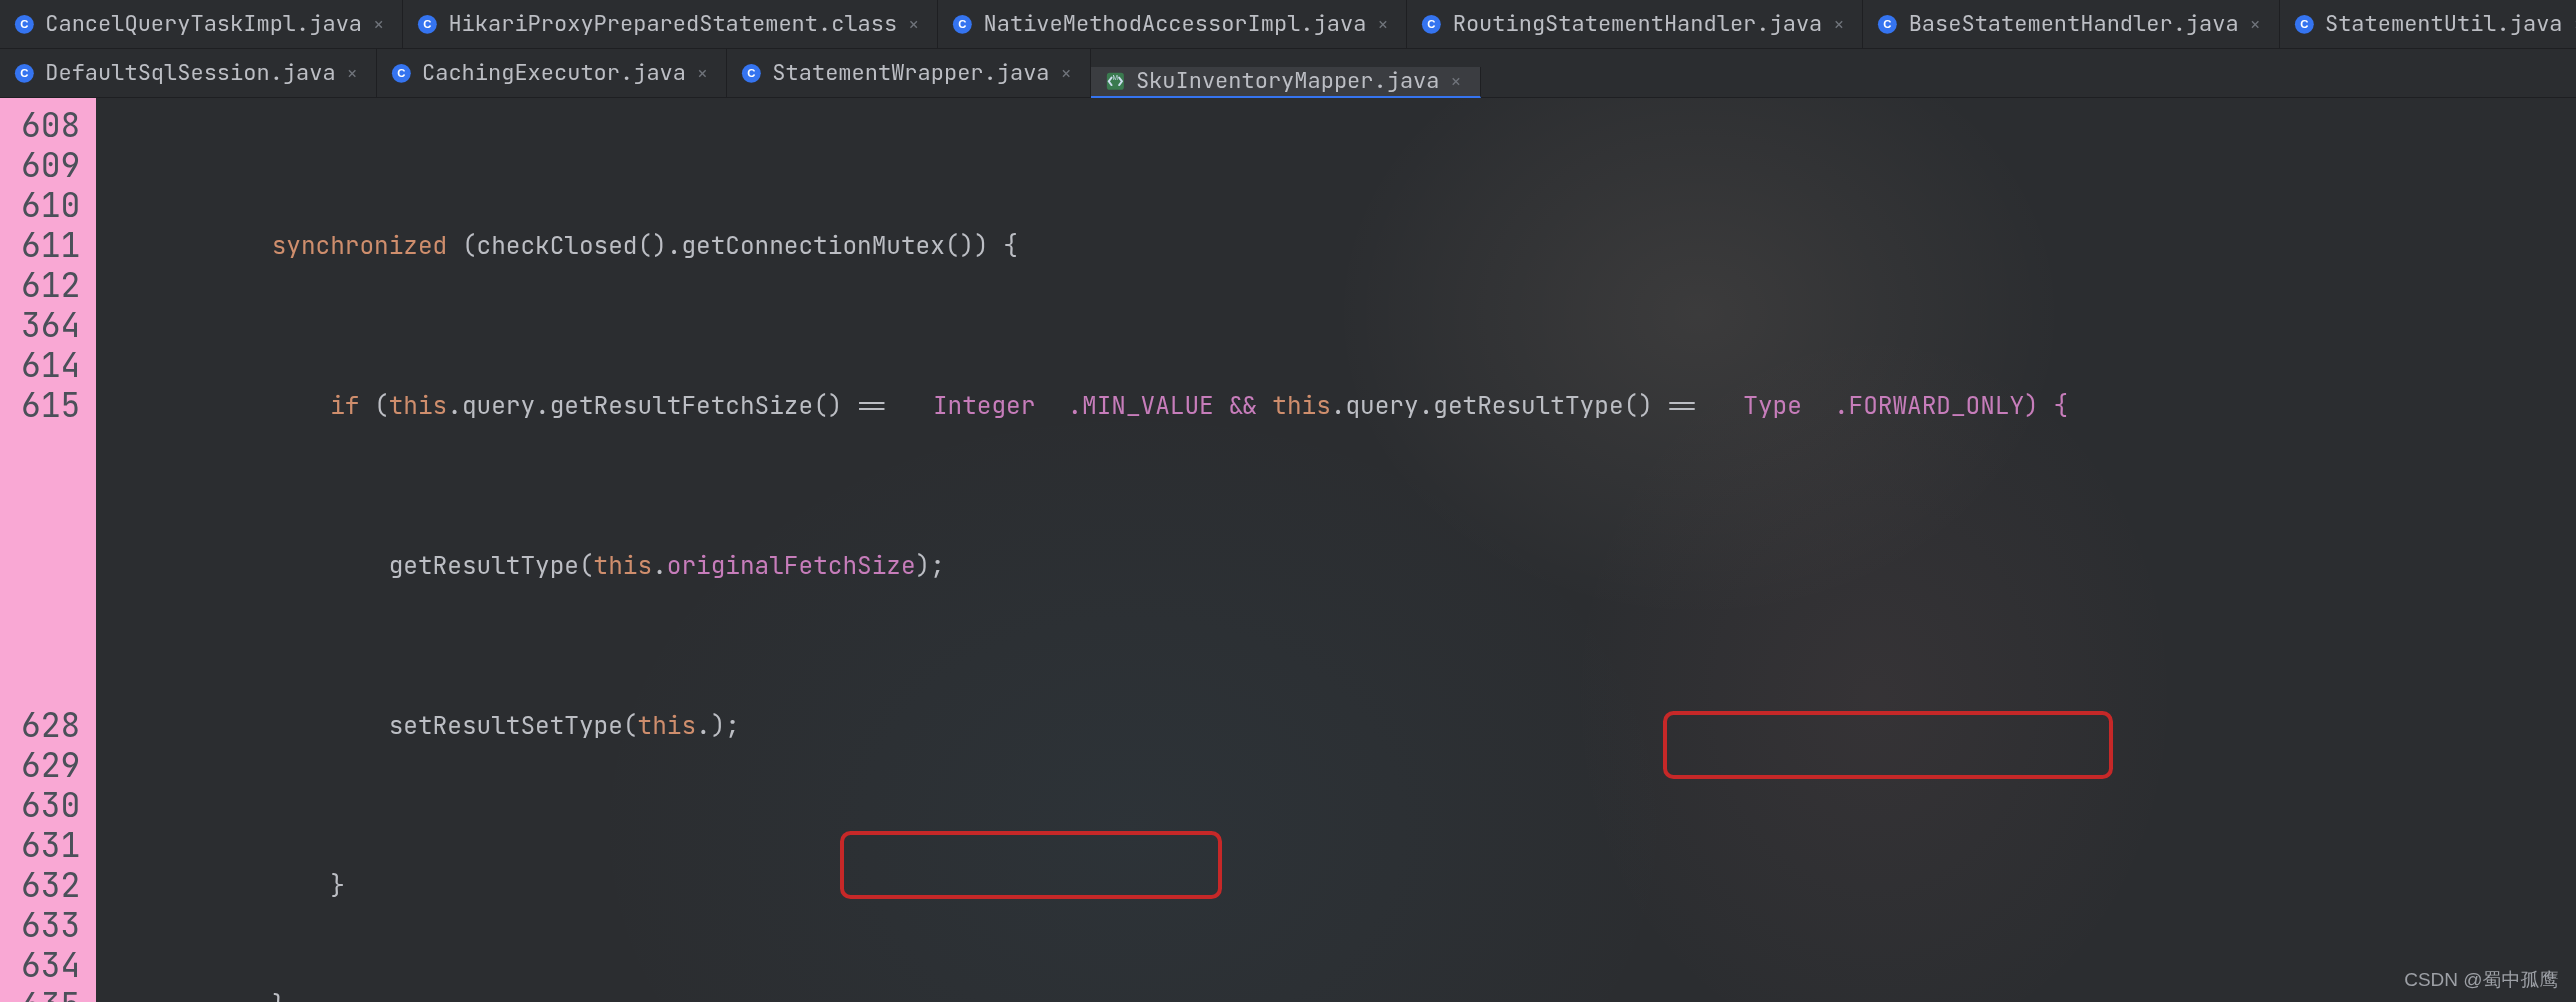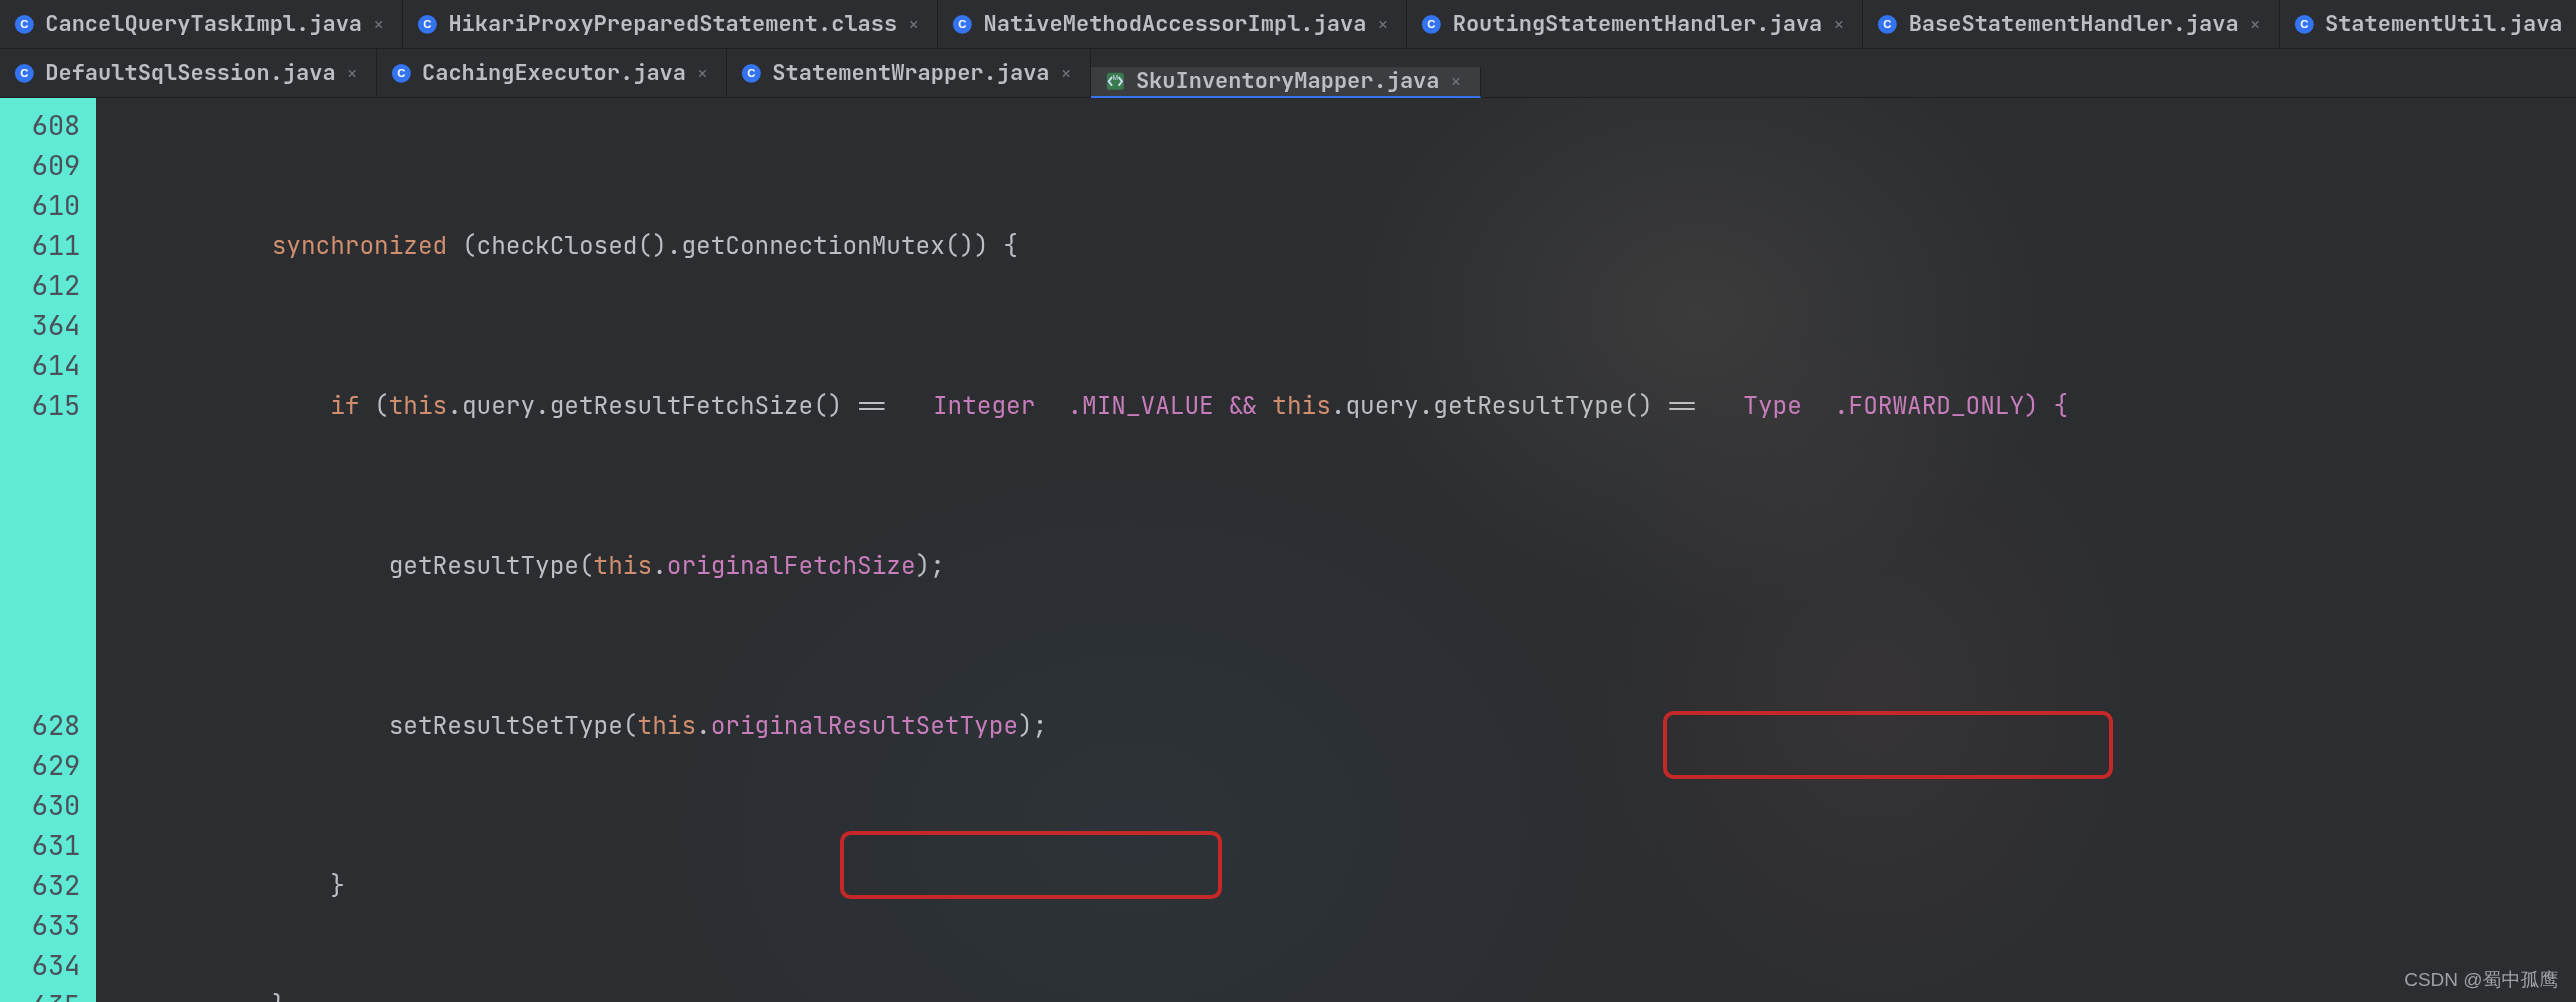--- a/index.html
+++ b/index.html
@@ -53,37 +53,37 @@
     width: 15.7px; height: 15.7px;
     display: inline-flex; align-items: center; justify-content: center;
     color: #6f737a;
     font-size: 19px;
   }
   .file-icon {
     width: 24.4px; height: 24.4px; flex: 0 0 24.4px;
     display: inline-flex; align-items: center; justify-content: center;
   }
   .file-icon svg { width: 22.7px; height: 22.7px; }
-  .tab-text { line-height: 1; font-weight: bold; }
+  .tab-text { line-height: 1; }
 
   
   .editor {
     position: relative;
     display: flex;
     height: calc(1002px - 98px);
     z-index: 1;
   }
   .gutter {
     width: 96px;
     flex: 0 0 96px;
-    background: #5eead4;
+    background: #f9a8d4;
     color: #4b5059;
     text-align: right;
     padding: 7px 15.7px 0 0;
-    font-size: 27px;
+    font-size: 33px;
     line-height: 40px;
     user-select: none;
   }
   .gutter-blank { height: 40px; }
   .code {
     flex: 1;
     padding: 7px 12px 0 0;
     font-size: 24.4px;
     line-height: 40px;
     position: relative;
@@ -263,21 +263,21 @@
     </div>
 
   <div class="code">
 
     <div class="code-line"><span class="m">            </span><span class="k">synchronized</span><span class="m"> (checkClosed().getConnectionMutex()) {</span></div>
 
     <div class="code-line"><span class="m">                </span><span class="k">if</span><span class="m"> (</span><span class="k">this</span><span class="m">.query.getResultFetchSize() == </span><span class="t">Integer</span><span class="t">.MIN_VALUE &amp;&amp; </span><span class="k">this</span><span class="m">.query.getResultType() == </span><span class="t">Type</span><span class="t">.FORWARD_ONLY) {</span></div>
 
     <div class="code-line"><span class="m">                    </span><span class="m">getResultType(</span><span class="k">this</span><span class="m">.</span><span class="th">originalFetchSize</span><span class="m">);</span></div>
 
-    <div class="code-line"><span class="m">                    </span><span class="m">setResultSetType(</span><span class="k">this</span><span class="m">.</span><span class="th">originalResultSetType</span><span class="m">);</span></div>
+    <div class="code-line"><span class="m">                    </span><span class="m">setResultSetType(</span><span class="k">this</span><span class="m">.</span><span class="m">);</span></div>
 
     <div class="code-line"><span class="m">                </span><span class="m">}</span></div>
     <div class="code-line"><span class="m">            </span><span class="m">}</span></div>
     
     
 
     
     
 
     

